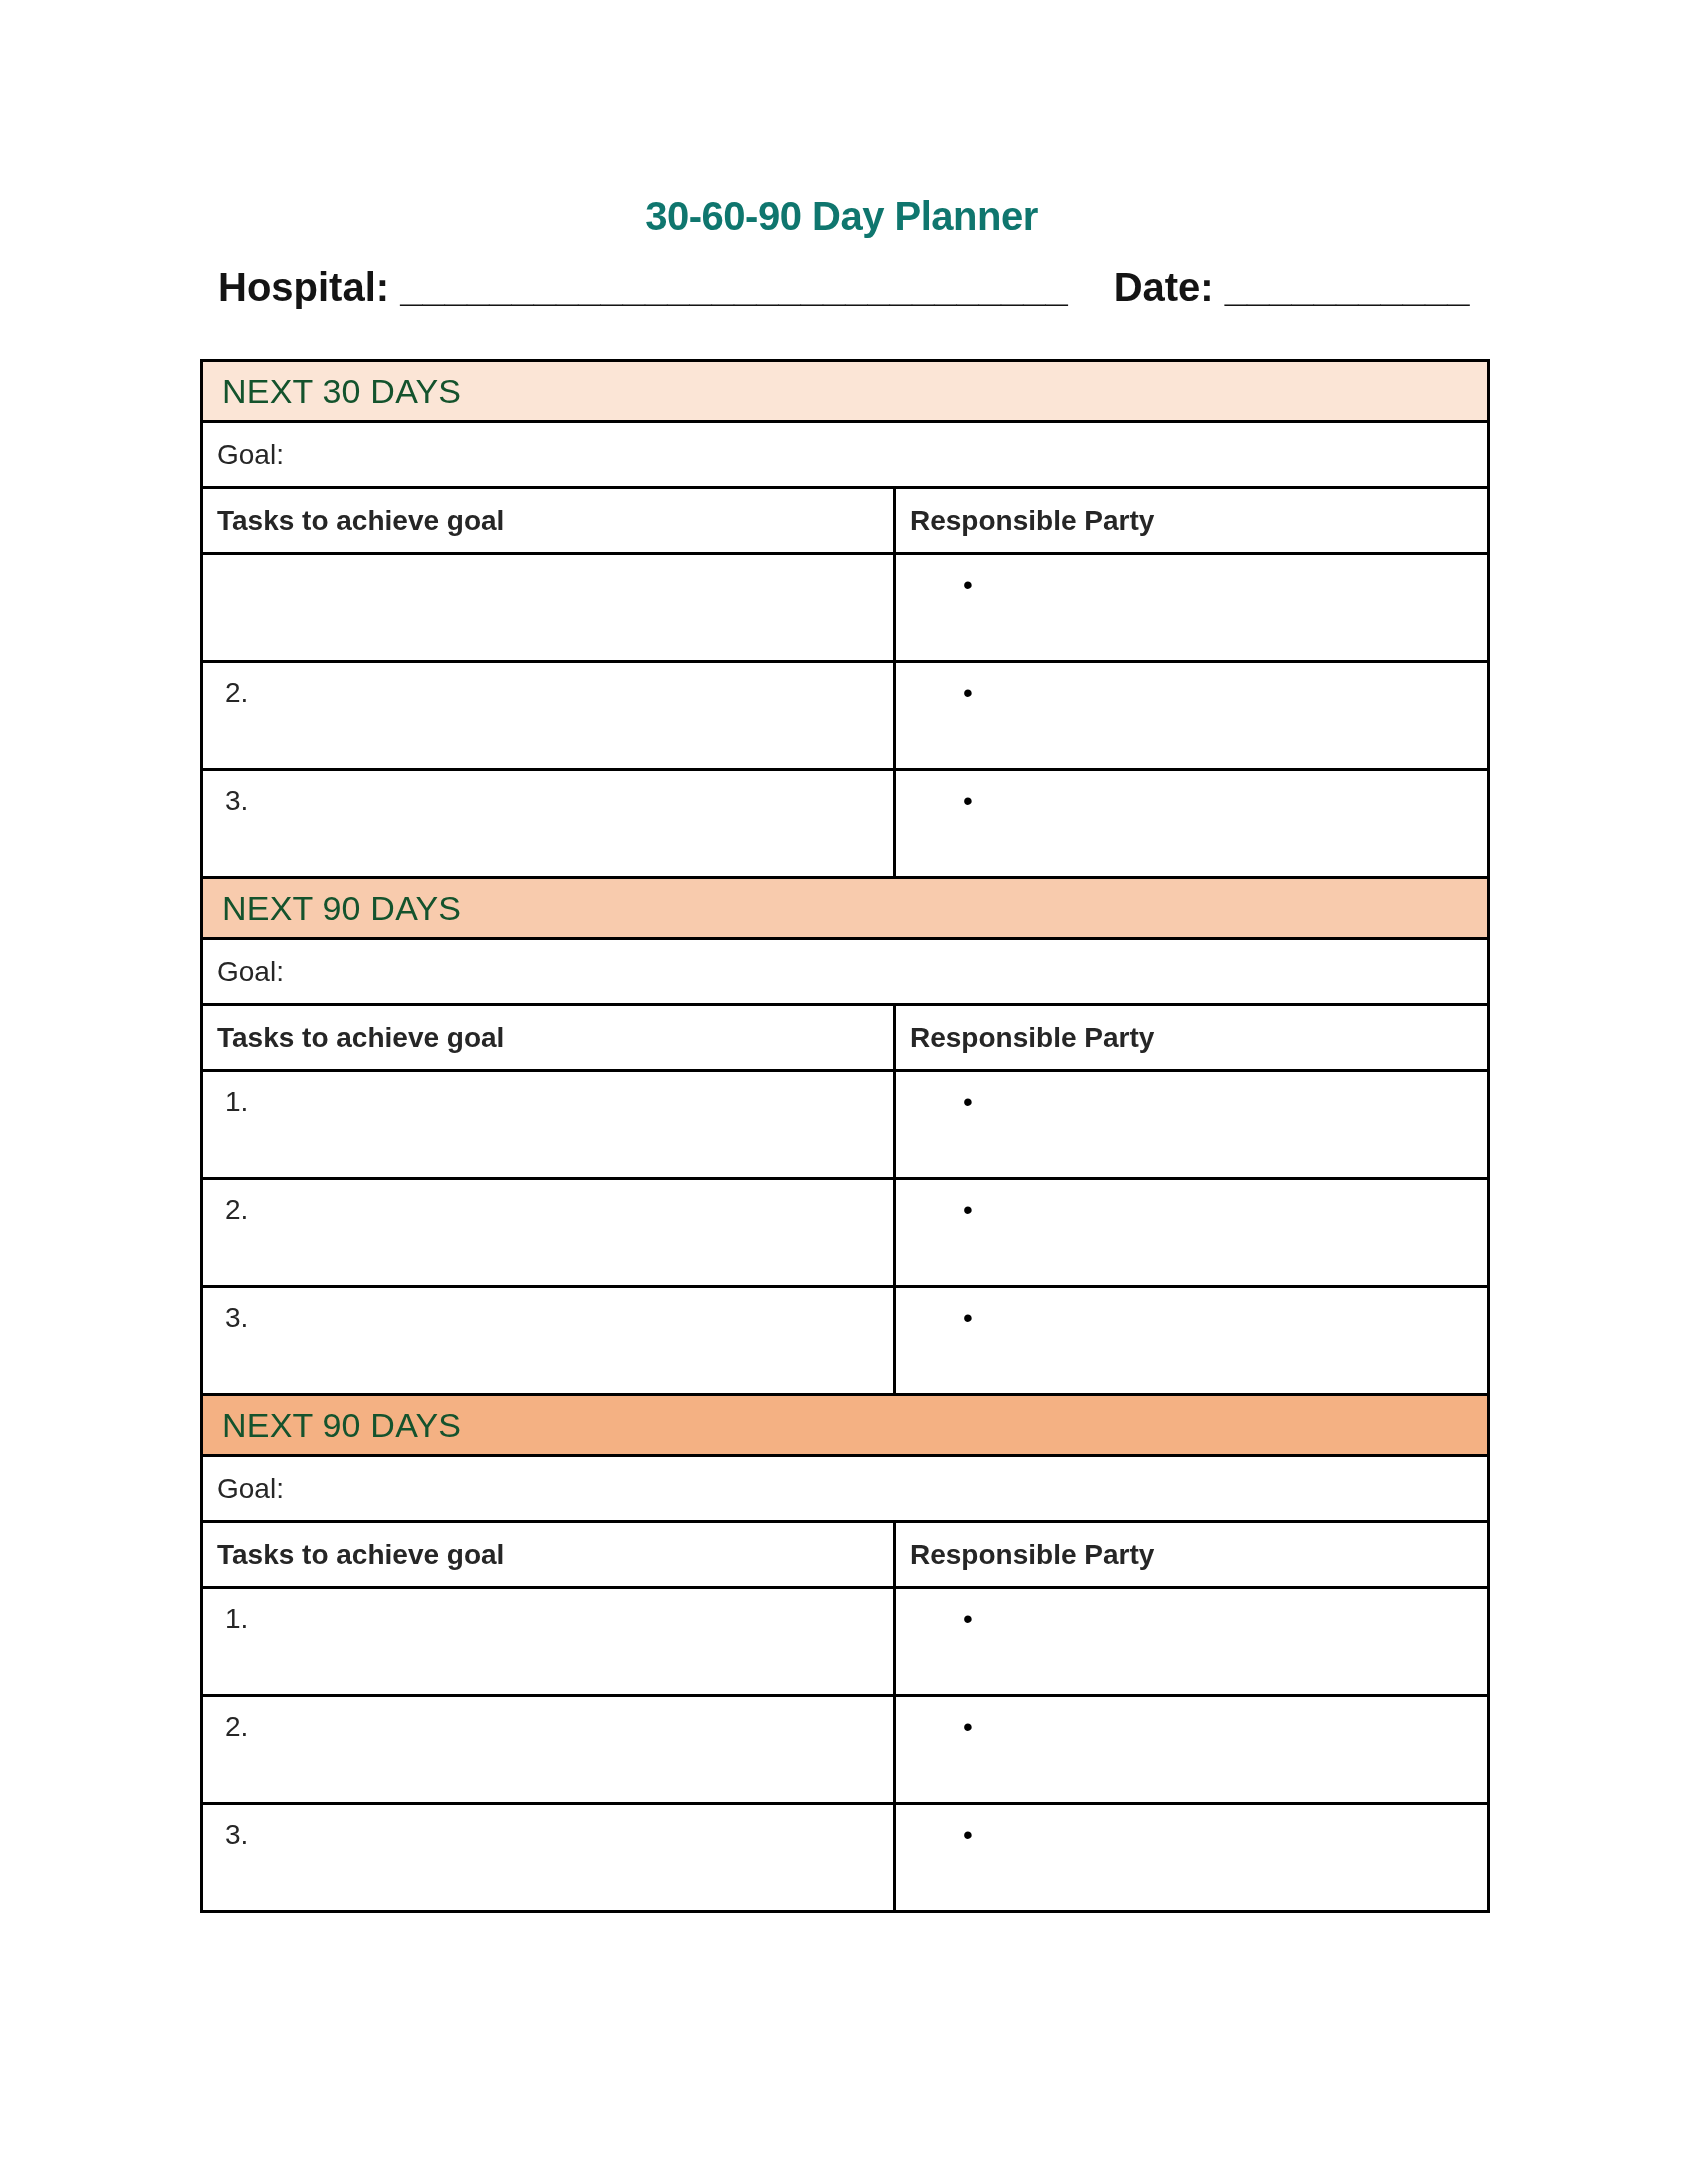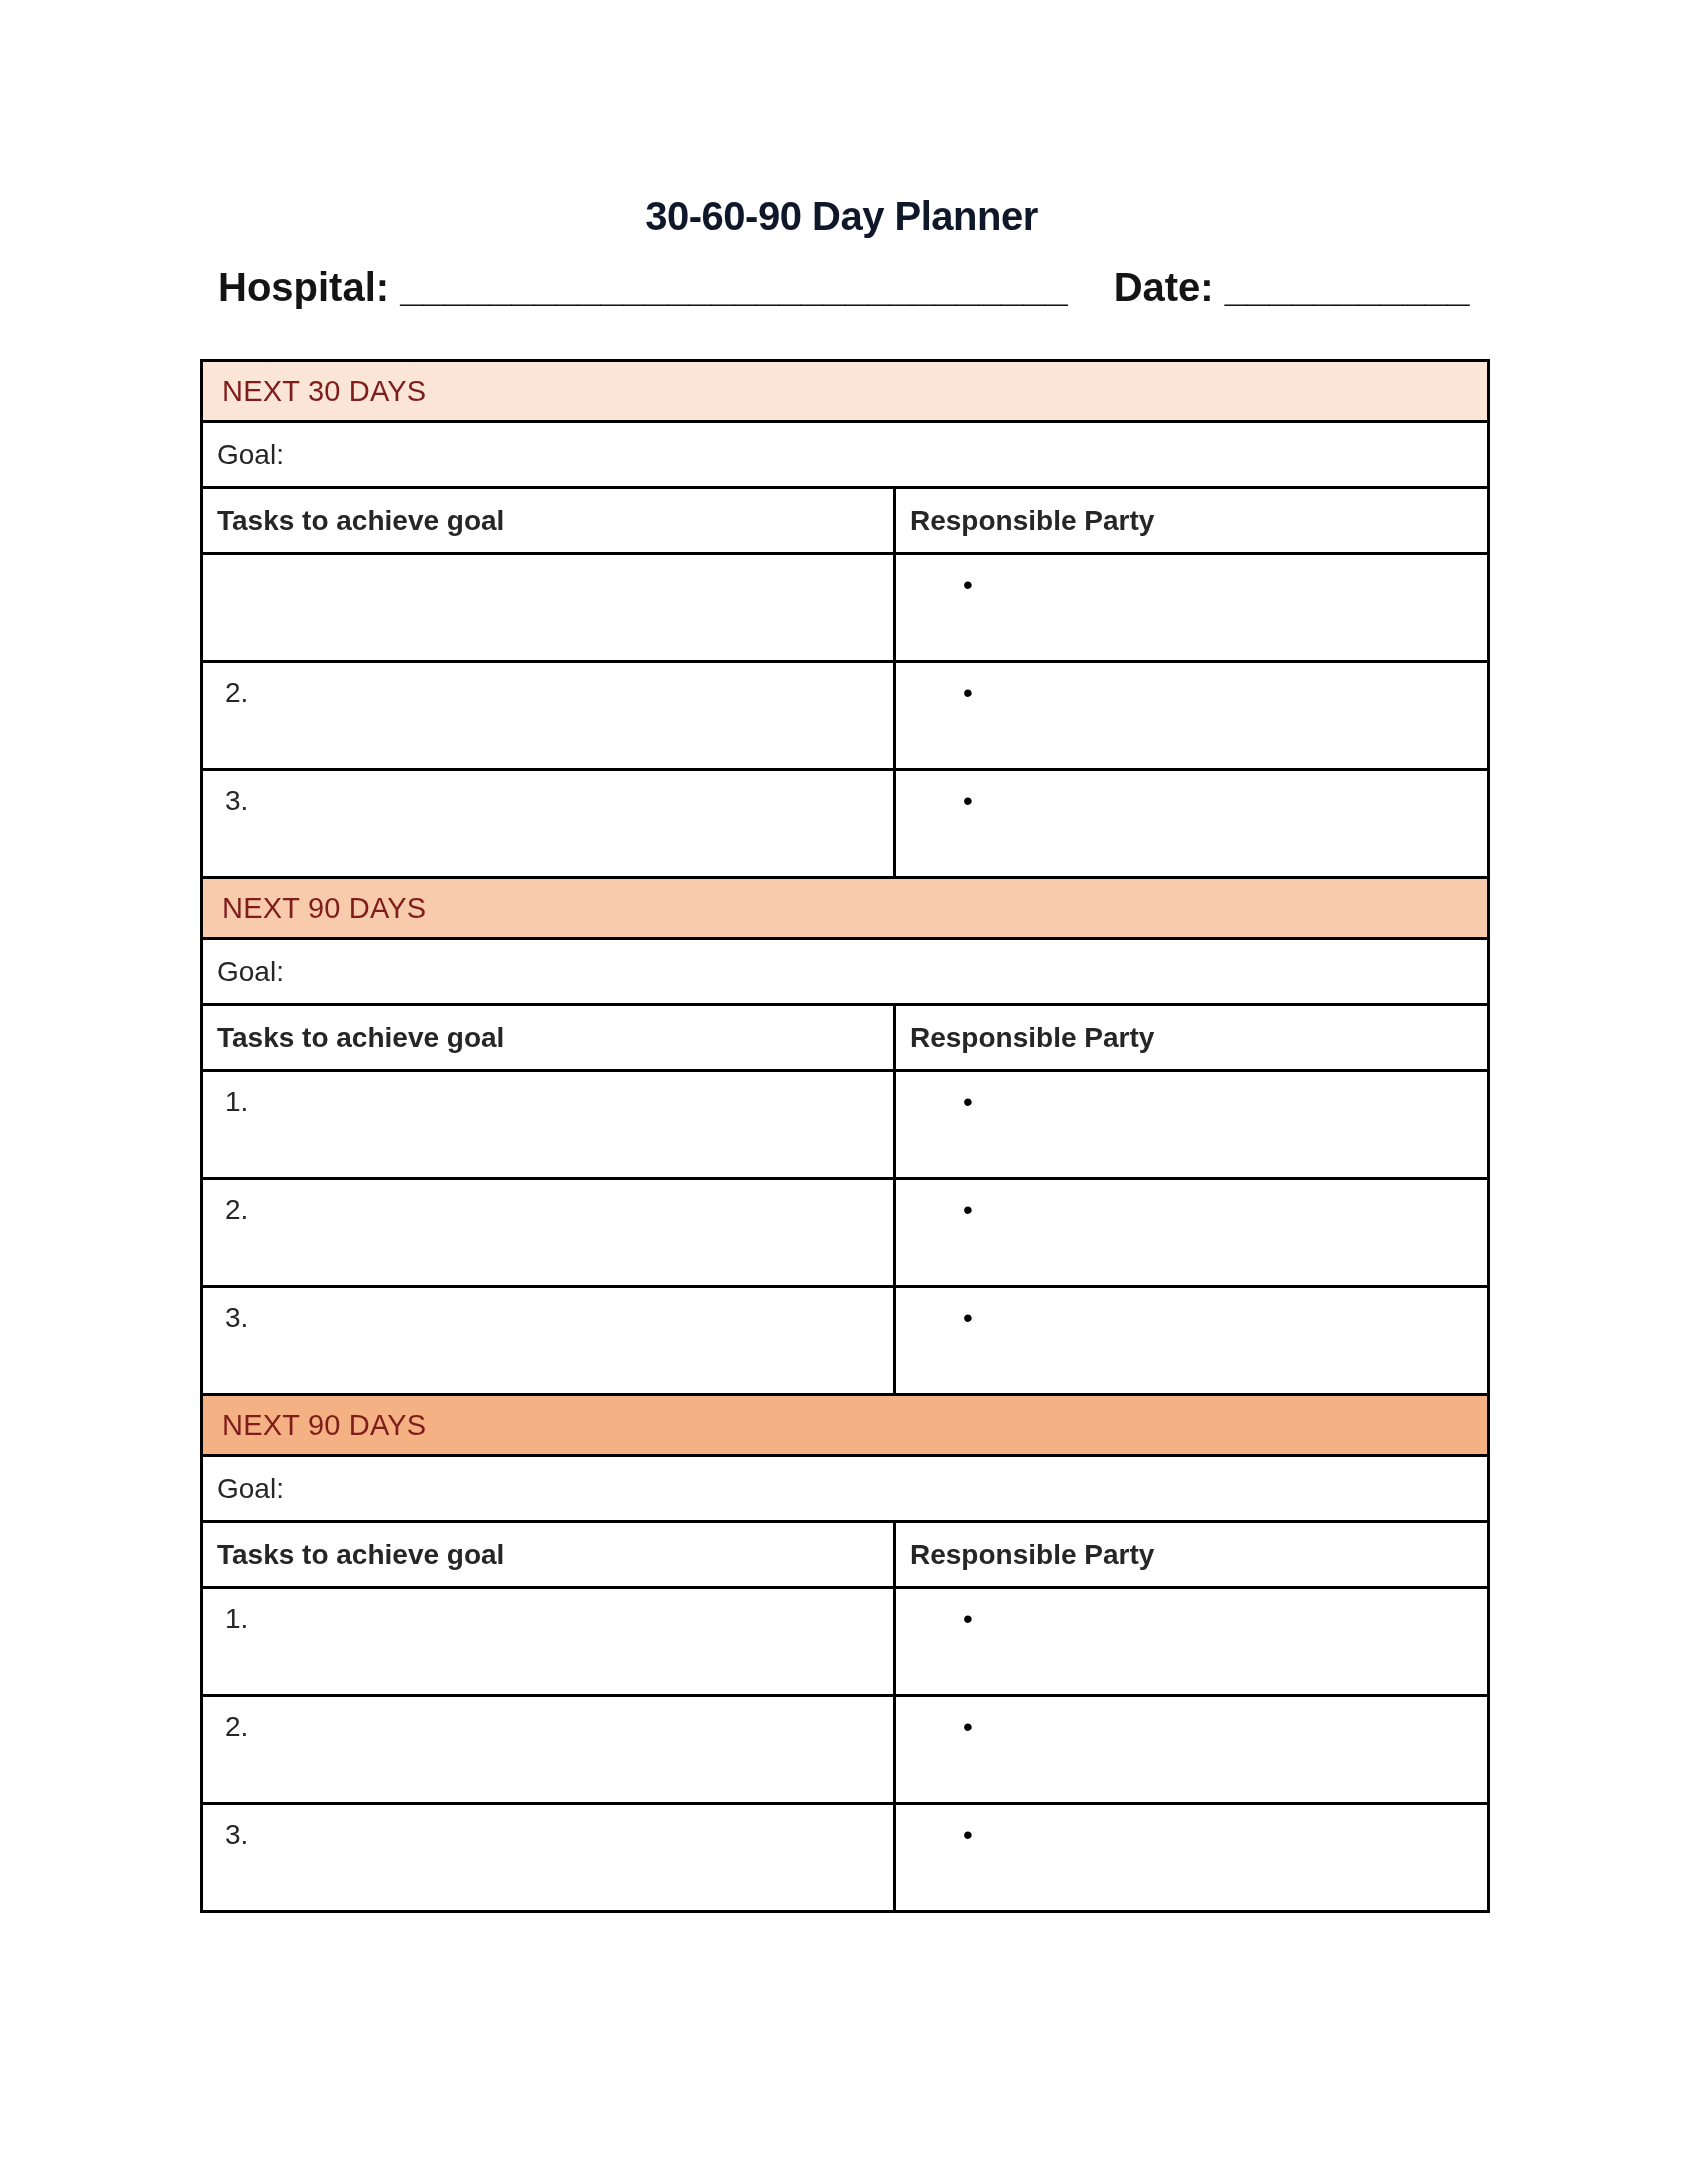--- a/index.html
+++ b/index.html
@@ -17,21 +17,21 @@
     overflow: hidden;
   }
   .doc-title {
     position: absolute;
     top: 194px;
     left: 0;
     width: 100%;
     text-align: center;
     font-size: 40px;
     font-weight: bold;
-    color: #0f172a;
+    color: #0f766e;
     letter-spacing: -0.5px;
   }
   .field-line {
     position: absolute;
     top: 265px;
     left: 218px;
     right: 188px;
     font-size: 40px;
     font-weight: bold;
     color: #141414;
@@ -61,22 +61,22 @@
   table.planner td {
     border: 3px solid #000000;
     vertical-align: top;
     box-sizing: border-box;
     overflow: hidden;
   }
   tr.sec-header td {
     height: 61px;
     vertical-align: middle;
     padding: 0 10px 0 19px;
-    font-size: 29px;
-    color: #7f1d1d;
+    font-size: 34px;
+    color: #14532d;
     letter-spacing: 0.2px;
   }
   tr.goal-row td {
     height: 66px;
     vertical-align: middle;
     padding: 0 10px 0 14px;
   }
   tr.col-header td {
     height: 66px;
     vertical-align: middle;

